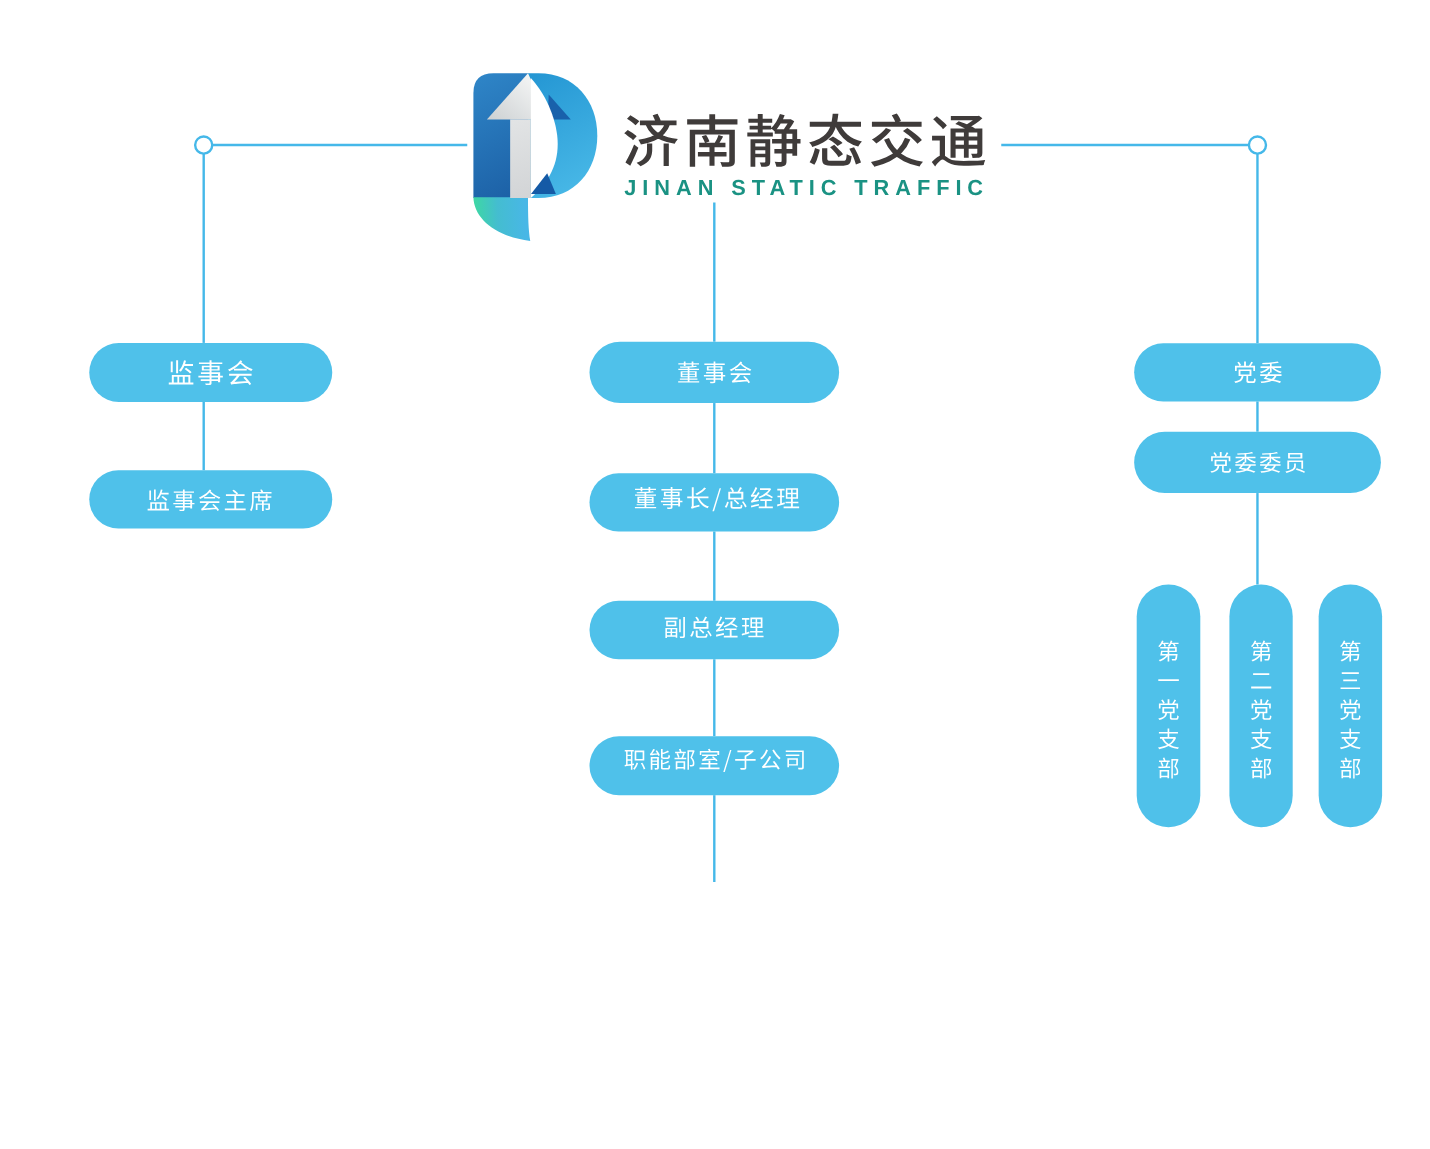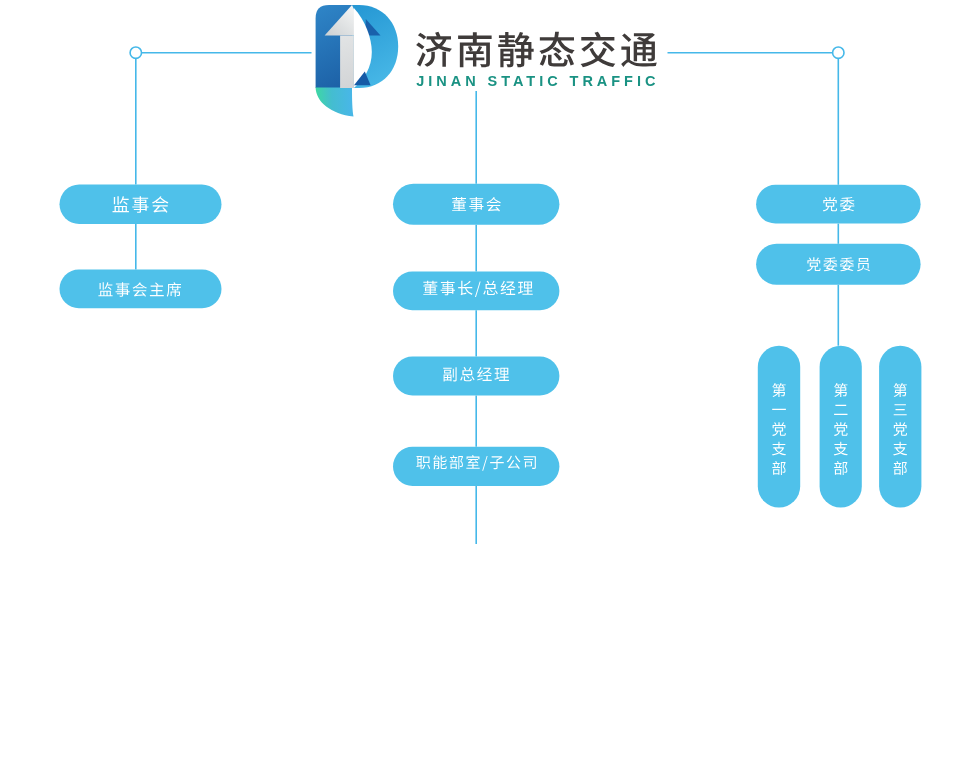--- a/index.html
+++ b/index.html
@@ -1,15 +1,15 @@
 <!DOCTYPE html>
 <html><head><meta charset="utf-8"><title>org</title>
 <style>
 html,body{margin:0;padding:0;background:#ffffff;}
-#wrap{position:relative;width:953px;height:544px;overflow:hidden;background:#ffffff;font-family:"Liberation Sans",sans-serif;}
+#wrap{position:relative;width:953px;height:544px;overflow:hidden;background:#ffffff;font-family:"Liberation Sans",sans-serif;margin-top:44px;}
 </style></head>
 <body>
 <div id="wrap">
 <svg width="953" height="766" viewBox="0 0 953 766">
 <line x1="135.8" y1="52.7" x2="311.5" y2="52.7" stroke="#45b8e9" stroke-width="1.6"></line>
 <line x1="667.5" y1="52.7" x2="838.3" y2="52.7" stroke="#45b8e9" stroke-width="1.6"></line>
 <line x1="135.8" y1="52.7" x2="135.8" y2="184.6" stroke="#45b8e9" stroke-width="1.6"></line>
 <line x1="135.8" y1="224" x2="135.8" y2="269.5" stroke="#45b8e9" stroke-width="1.6"></line>
 <line x1="838.3" y1="52.7" x2="838.3" y2="184.8" stroke="#45b8e9" stroke-width="1.6"></line>
 <line x1="838.3" y1="223.6" x2="838.3" y2="243.8" stroke="#45b8e9" stroke-width="1.6"></line>

